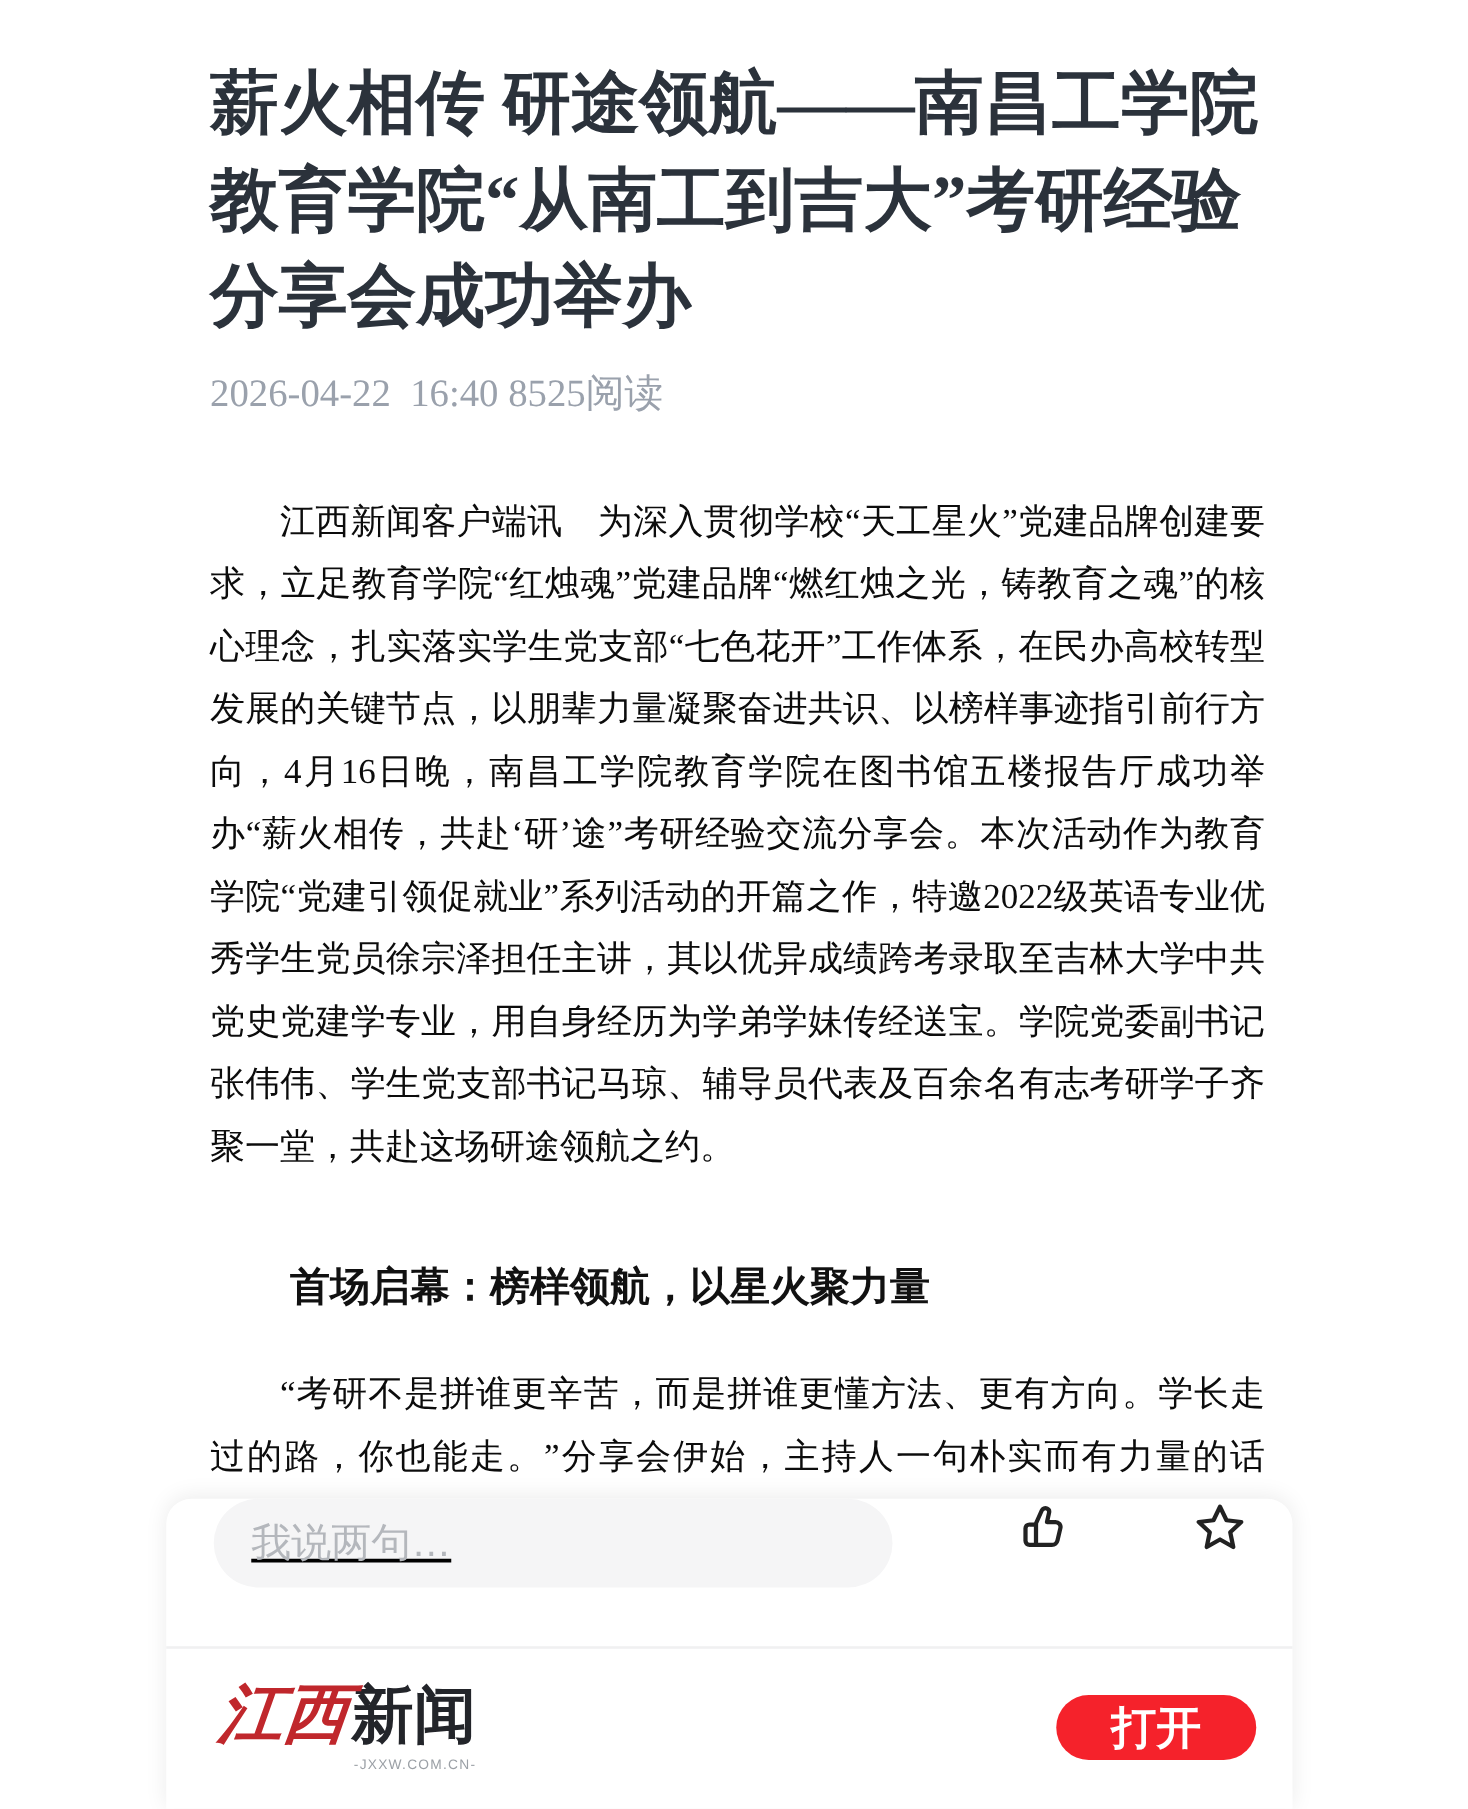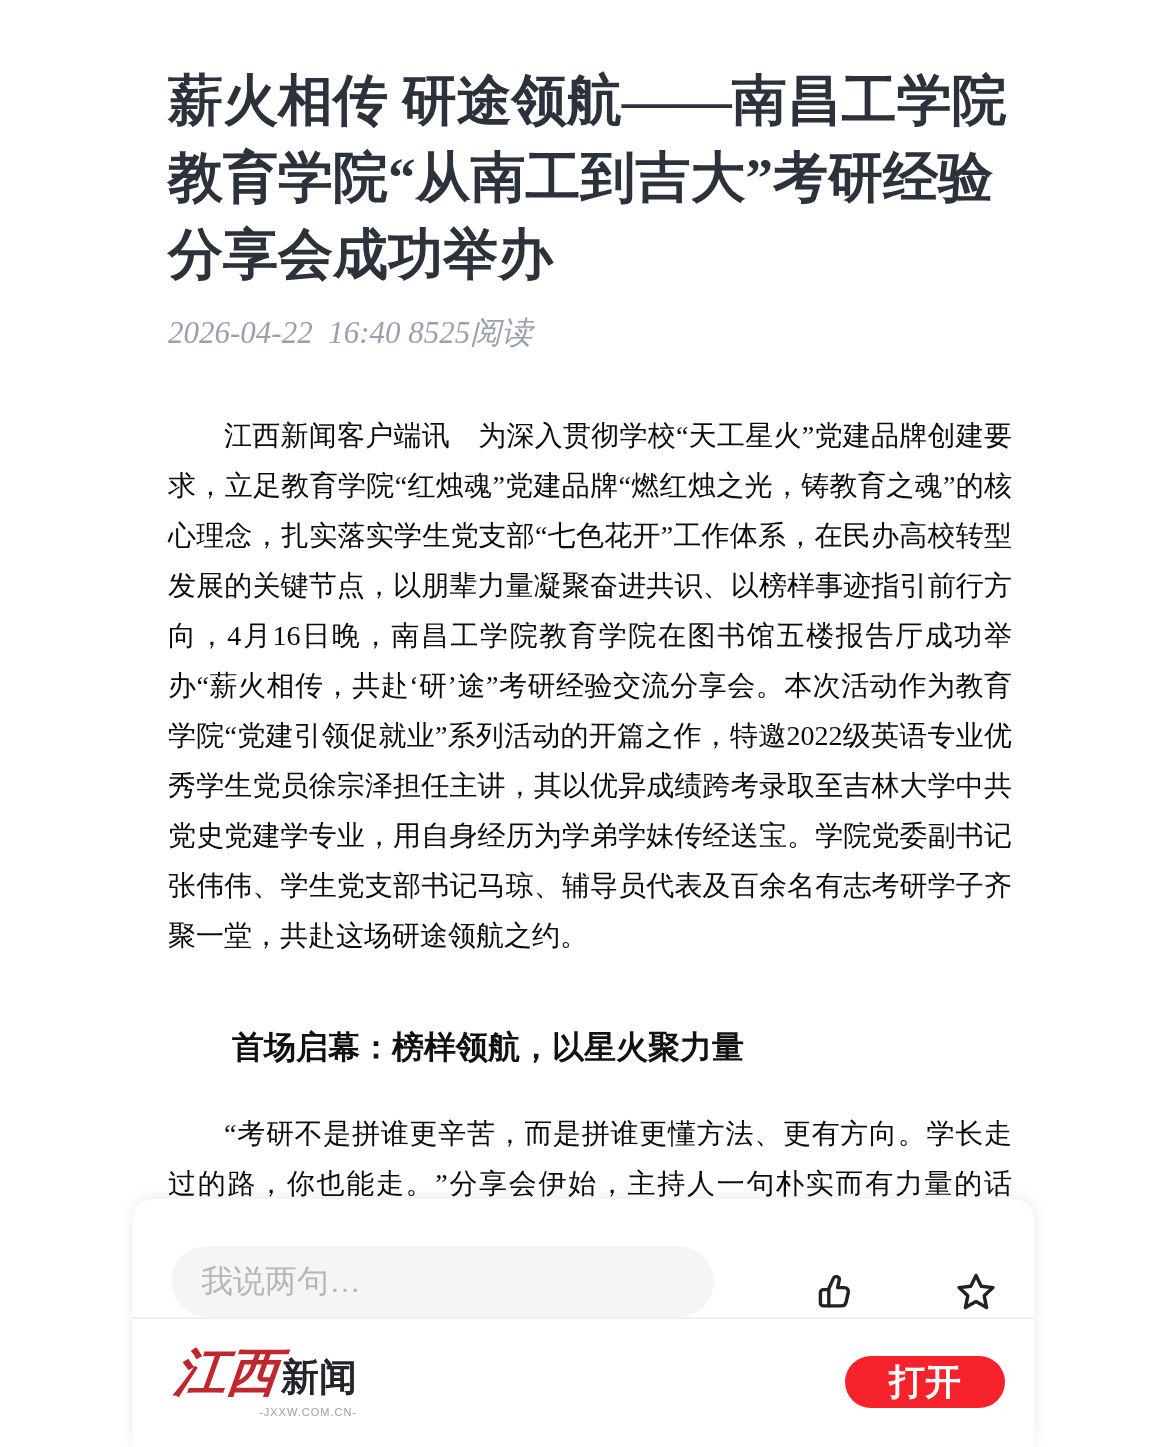--- a/index.html
+++ b/index.html
@@ -6,35 +6,34 @@
   body {
     width:1174px; height:1447px;
     background:#ffffff;
     position:relative;
     overflow:hidden;
     font-family:"Liberation Serif", serif;
   }
 
   
   .content {
-    position:absolute; left:168px; top:18px; width:844px;
+    position:absolute; left:168px; top:0; width:844px;
   }
   .title {
     margin:44px 0 20px 0;
     font-size:55px; line-height:77px;
     font-weight:700;
     color:#2b323b;
     text-align:left;
   }
   .meta {
     margin:0 0 58px 0;
     font-size:31px; line-height:40px;
     color:#9aa1ac;
     white-space:pre;
-    font-style:italic;
   }
   .body-p {
     margin:0;
     font-size:28px; line-height:50px;
     color:#0c0c0c;
     text-align:justify;
     text-indent:2em;
   }
   .subheading {
     margin:64px 0 40px 0;
@@ -49,23 +48,24 @@
   .bottom-sheet {
     position:absolute; left:133px; top:1199px;
     width:901px; height:248px;
     background:#ffffff;
     border-radius:20px 20px 0 0;
     box-shadow:0 -2px 18px rgba(0,0,0,0.08);
     font-family:"Liberation Sans", sans-serif;
   }
   .comment-row {
     height:118px;
-    display:flex; align-items:flex-end;
+    display:flex; align-items:flex-start;
     padding:0 34px 0 38px;
     box-sizing:border-box;
+    text-decoration:underline;
   }
   .comment-input {
     width:543px; height:71px;
     background:#f5f5f6;
     border-radius:36px;
     display:flex; align-items:center;
     padding:0 30px;
     box-sizing:border-box;
     font-size:32px;
     color:#b4b7bc;
@@ -96,21 +96,21 @@
     font-style:italic;
     font-weight:700;
     font-size:52px;
     line-height:52px;
     transform:skewX(-6deg);
   }
   .logo-black {
     color:#23252a;
     font-family:"Liberation Serif", serif;
     font-weight:700;
-    font-size:38px;
+    font-size:50px;
     line-height:38px;
     margin-left:2px;
   }
   .logo-domain {
     font-size:11px; color:#9ba0a6;
     letter-spacing:1px;
     align-self:flex-end;
     margin-top:7px;
   }
   .open-btn {

